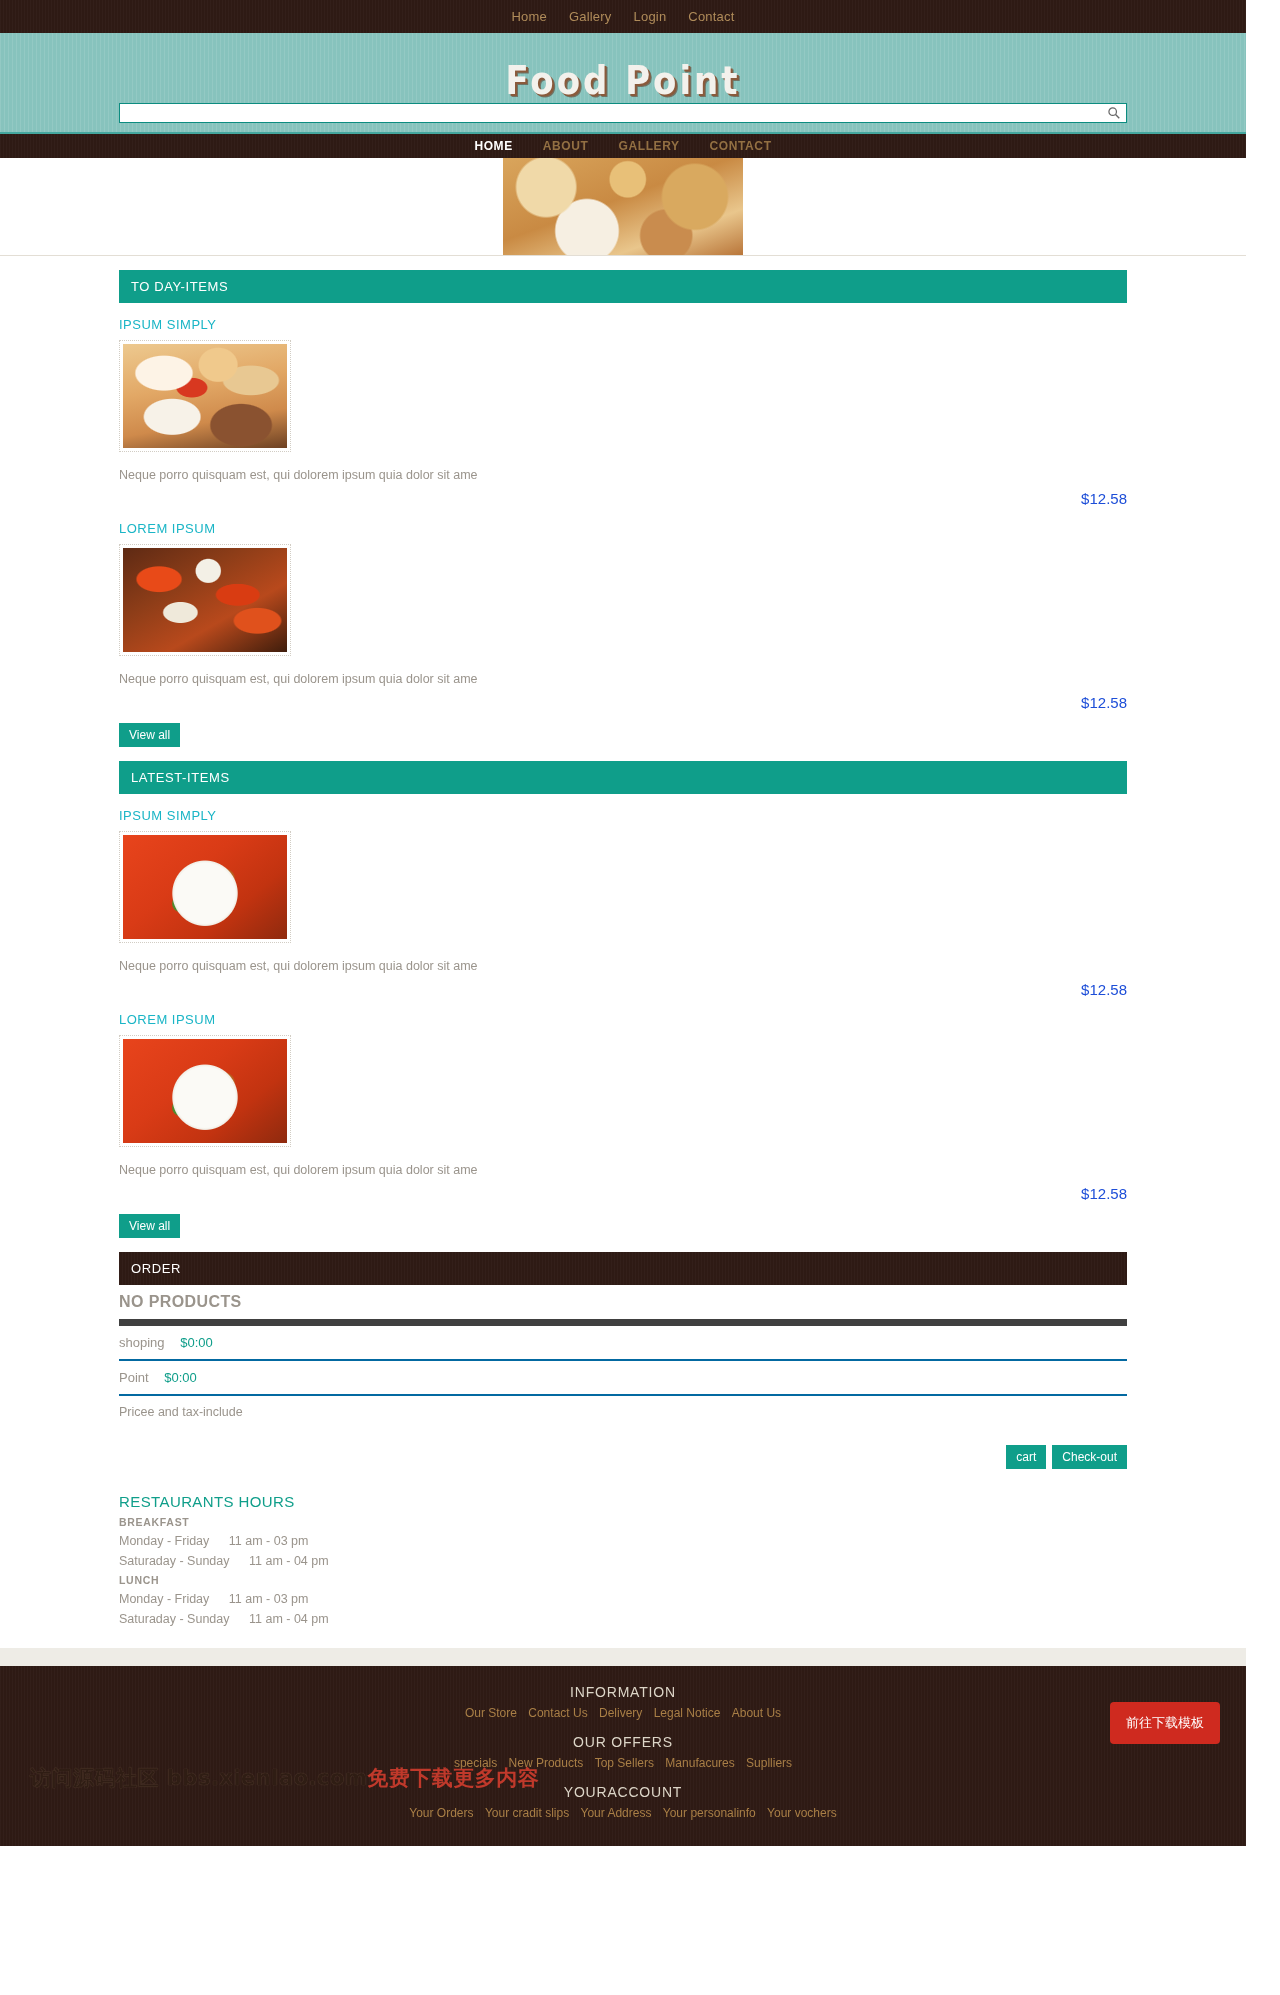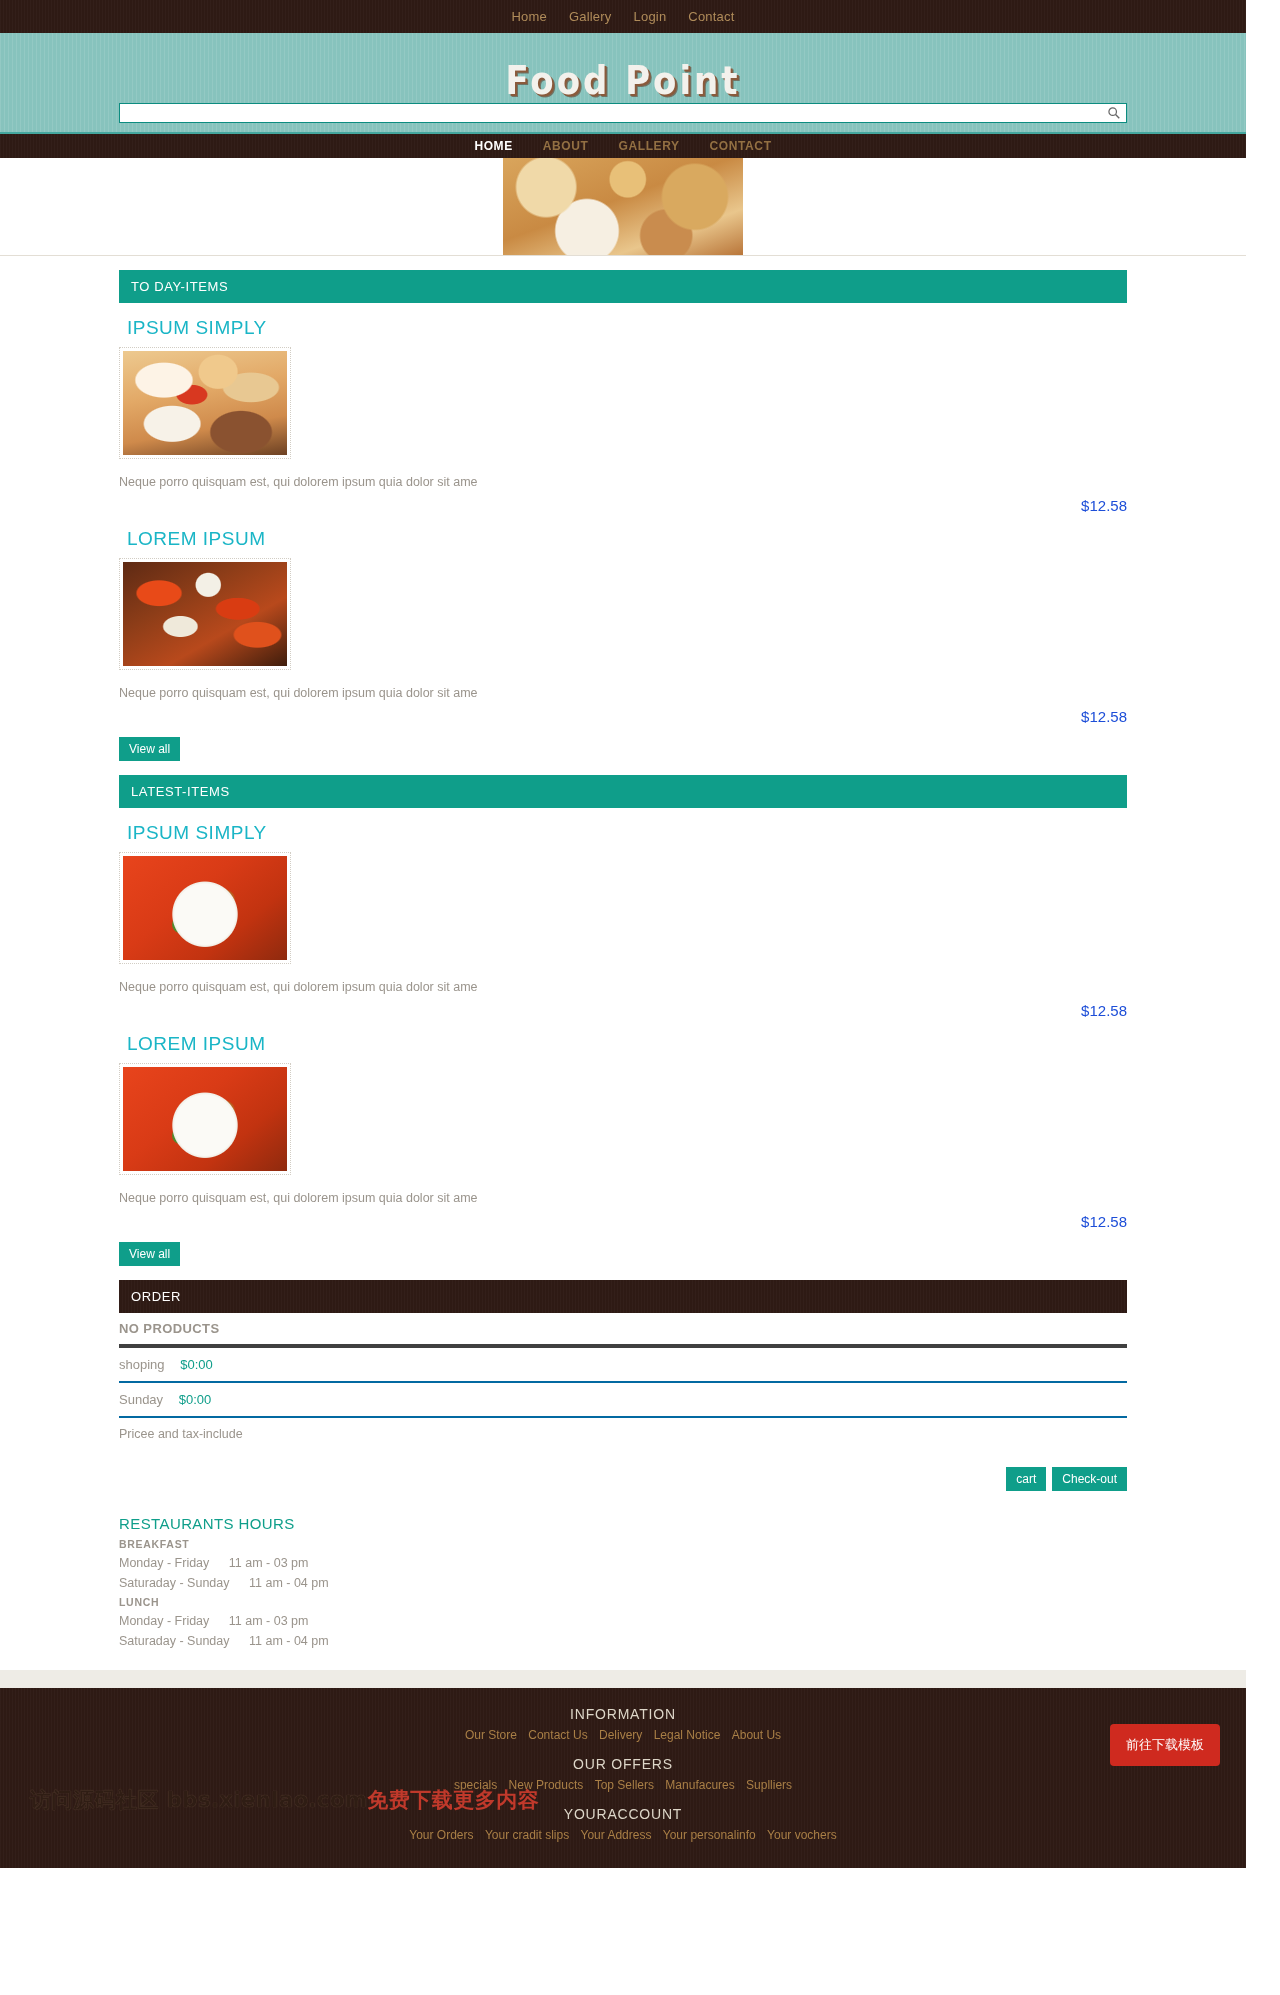--- a/index.html
+++ b/index.html
@@ -147,23 +147,23 @@
   }
   .sec-head.dark {
     background: #2e1a14;
     background-image: repeating-linear-gradient(90deg,
         rgba(255,255,255,0.025) 0px, rgba(255,255,255,0.025) 1px,
         rgba(0,0,0,0) 1px, rgba(0,0,0,0) 3px);
   }
 
   .prod-title {
     color: #1ab5c6;
-    font-size: 19px;
+    font-size: 13px;
     letter-spacing: .5px;
-    margin: 14px 0 8px 8px;
+    margin: 14px 0 8px 0;
   }
   .thumb-frame {
     width: 172px; height: 112px;
     border: 1px dotted #d2cdc4;
     padding: 3px;
     background: #fff;
     display: inline-block;
   }
   .thumb {
     width: 100%; height: 100%;
@@ -222,26 +222,26 @@
 
   
   .order-line {
     border-bottom: 2px solid #0369a1;
     padding: 9px 0;
     font-size: 13px;
     color: #9a948c;
   }
   .order-line .amt { color: #0f9e8a; margin-left: 12px; }
   .noprod {
-    font-size: 13px;
+    font-size: 16px;
     color: #9a948c;
     font-weight: bold;
     letter-spacing: .4px;
     padding: 8px 0;
-    border-bottom: 4px solid #404040;
+    border-bottom: 7px solid #404040;
   }
   .order-note {
     font-size: 12.5px;
     color: #9a948c;
     padding: 9px 0 0 0;
   }
   .cart-actions {
     display: flex;
     justify-content: flex-end;
     gap: 6px;
@@ -423,21 +423,21 @@
     <div class="sec-head dark">ORDER</div>
 
     <div class="noprod">NO PRODUCTS</div>
 
     <div class="order-line">
       <span>shoping</span>
       <span class="amt">$0:00</span>
     </div>
 
     <div class="order-line">
-      <span>Sunday</span>
+      <span>Point</span>
       <span class="amt">$0:00</span>
     </div>
 
     <div class="order-note">Pricee and tax-include</div>
 
     <div class="cart-actions">
       <button>cart</button>
       <button>Check-out</button>
     </div>
 

